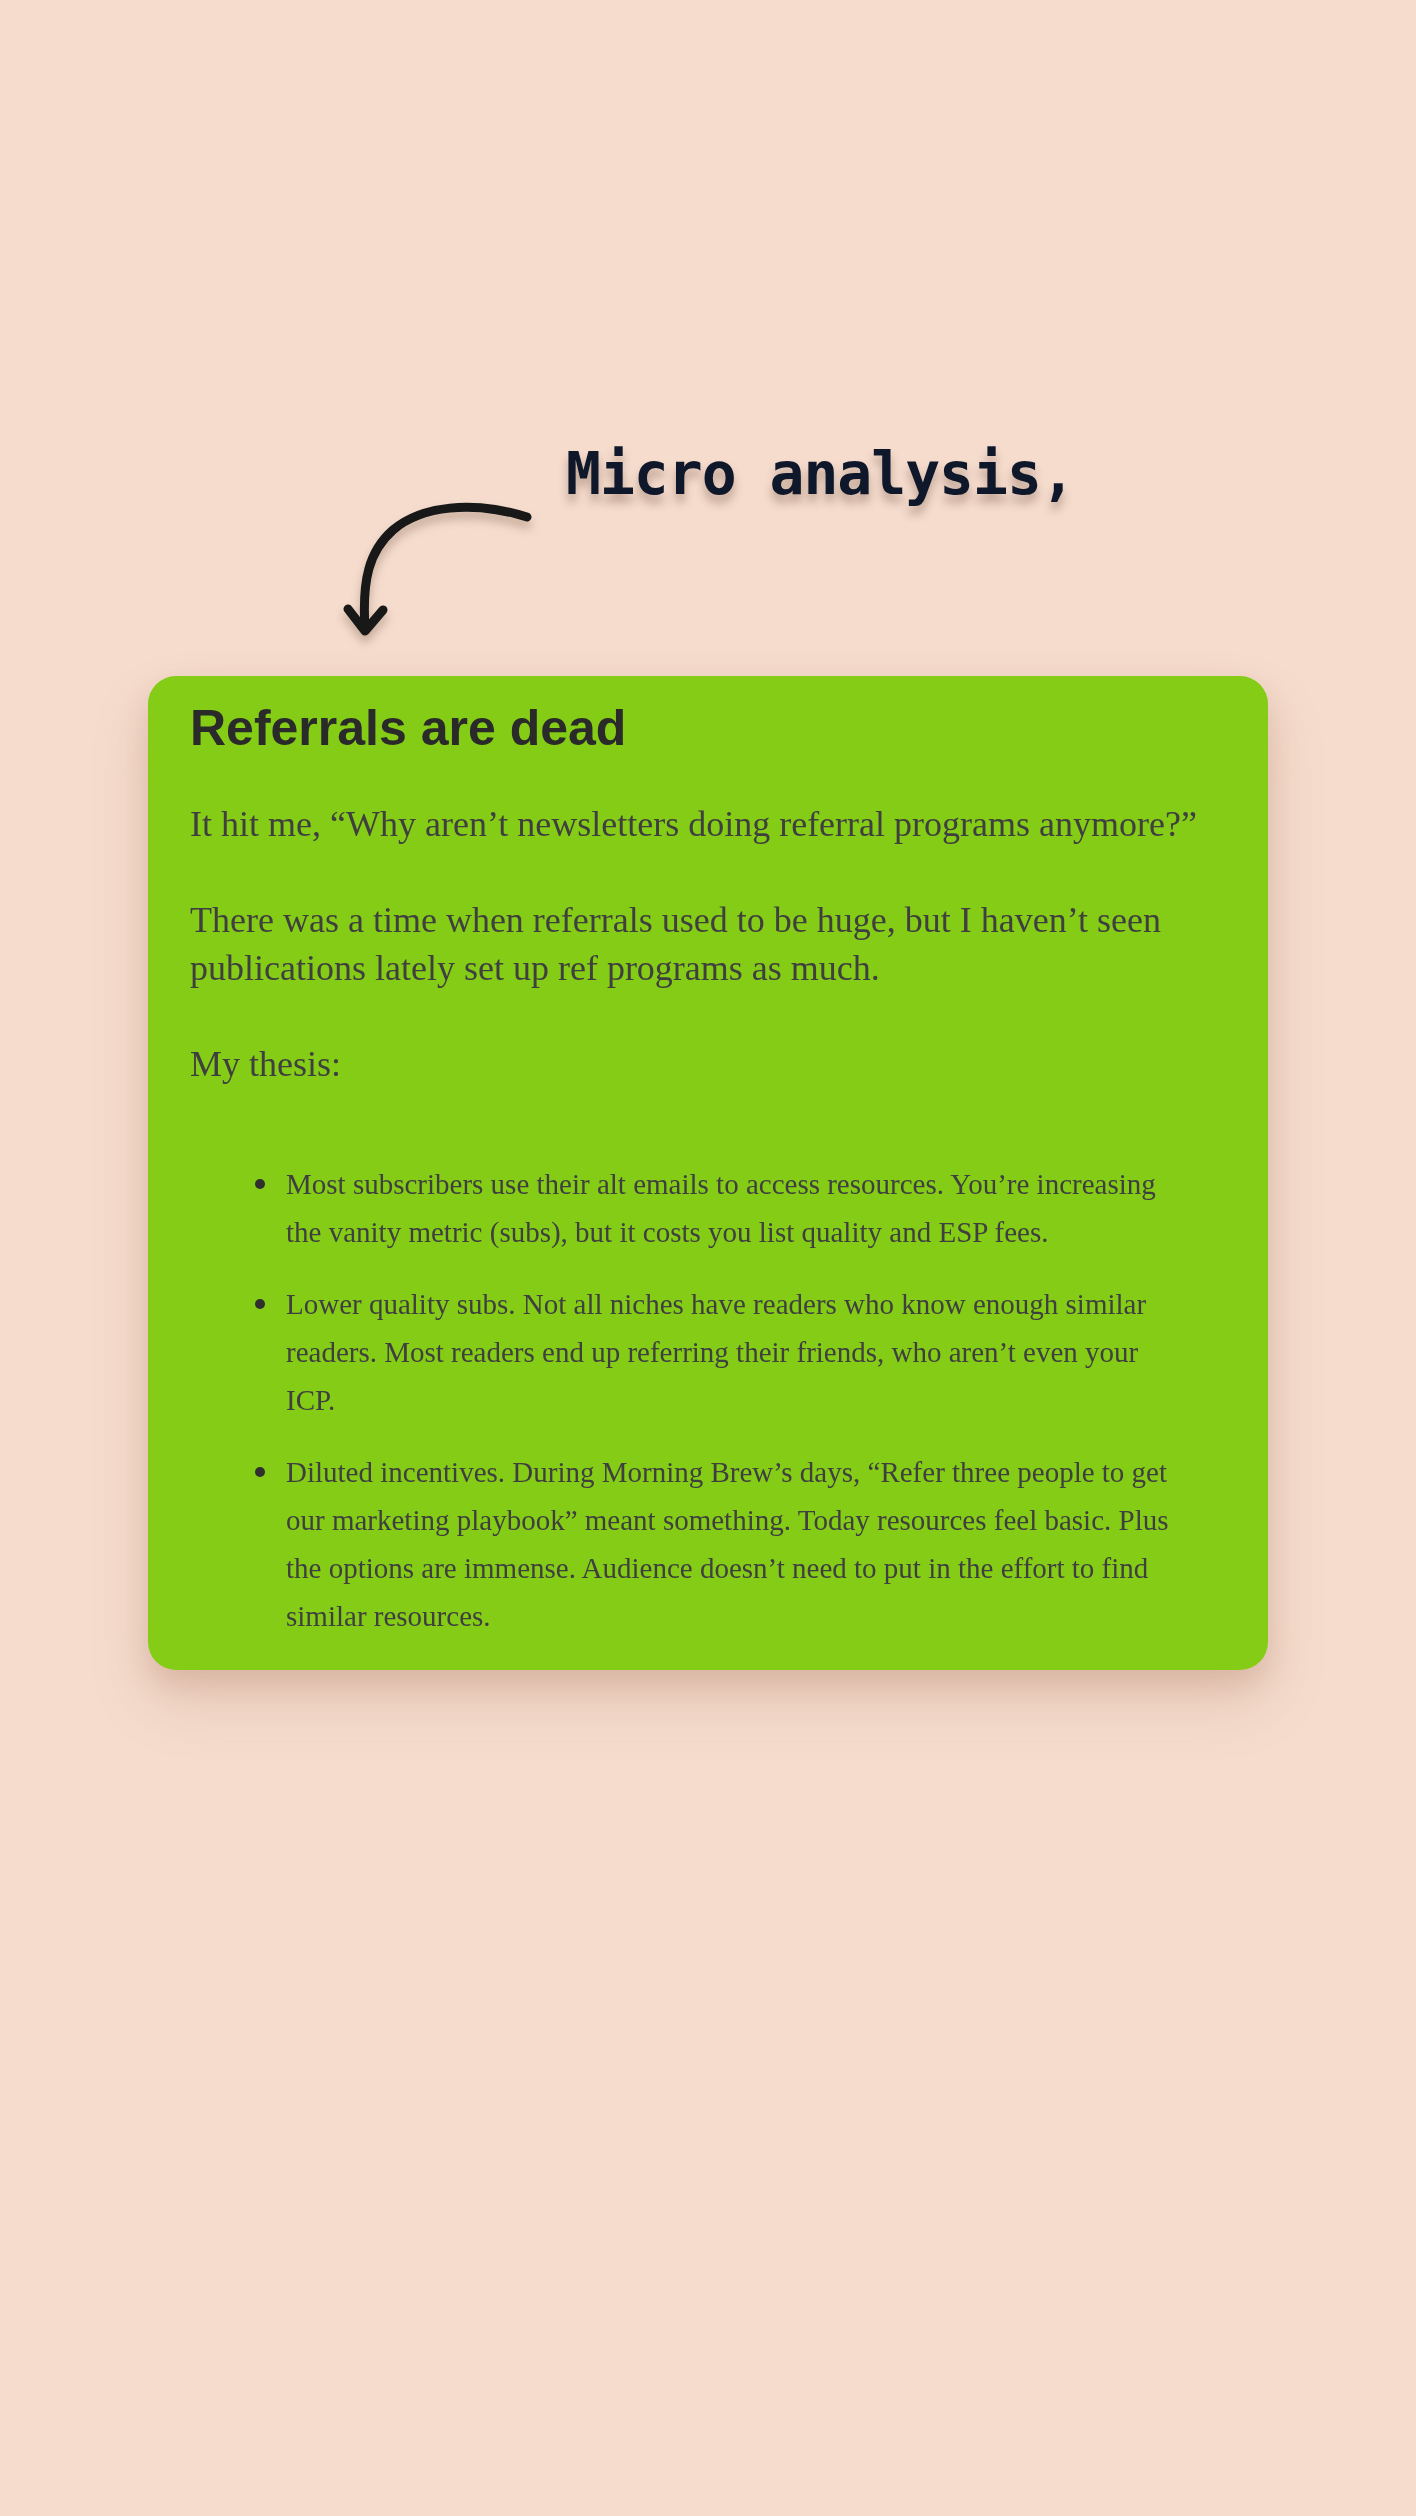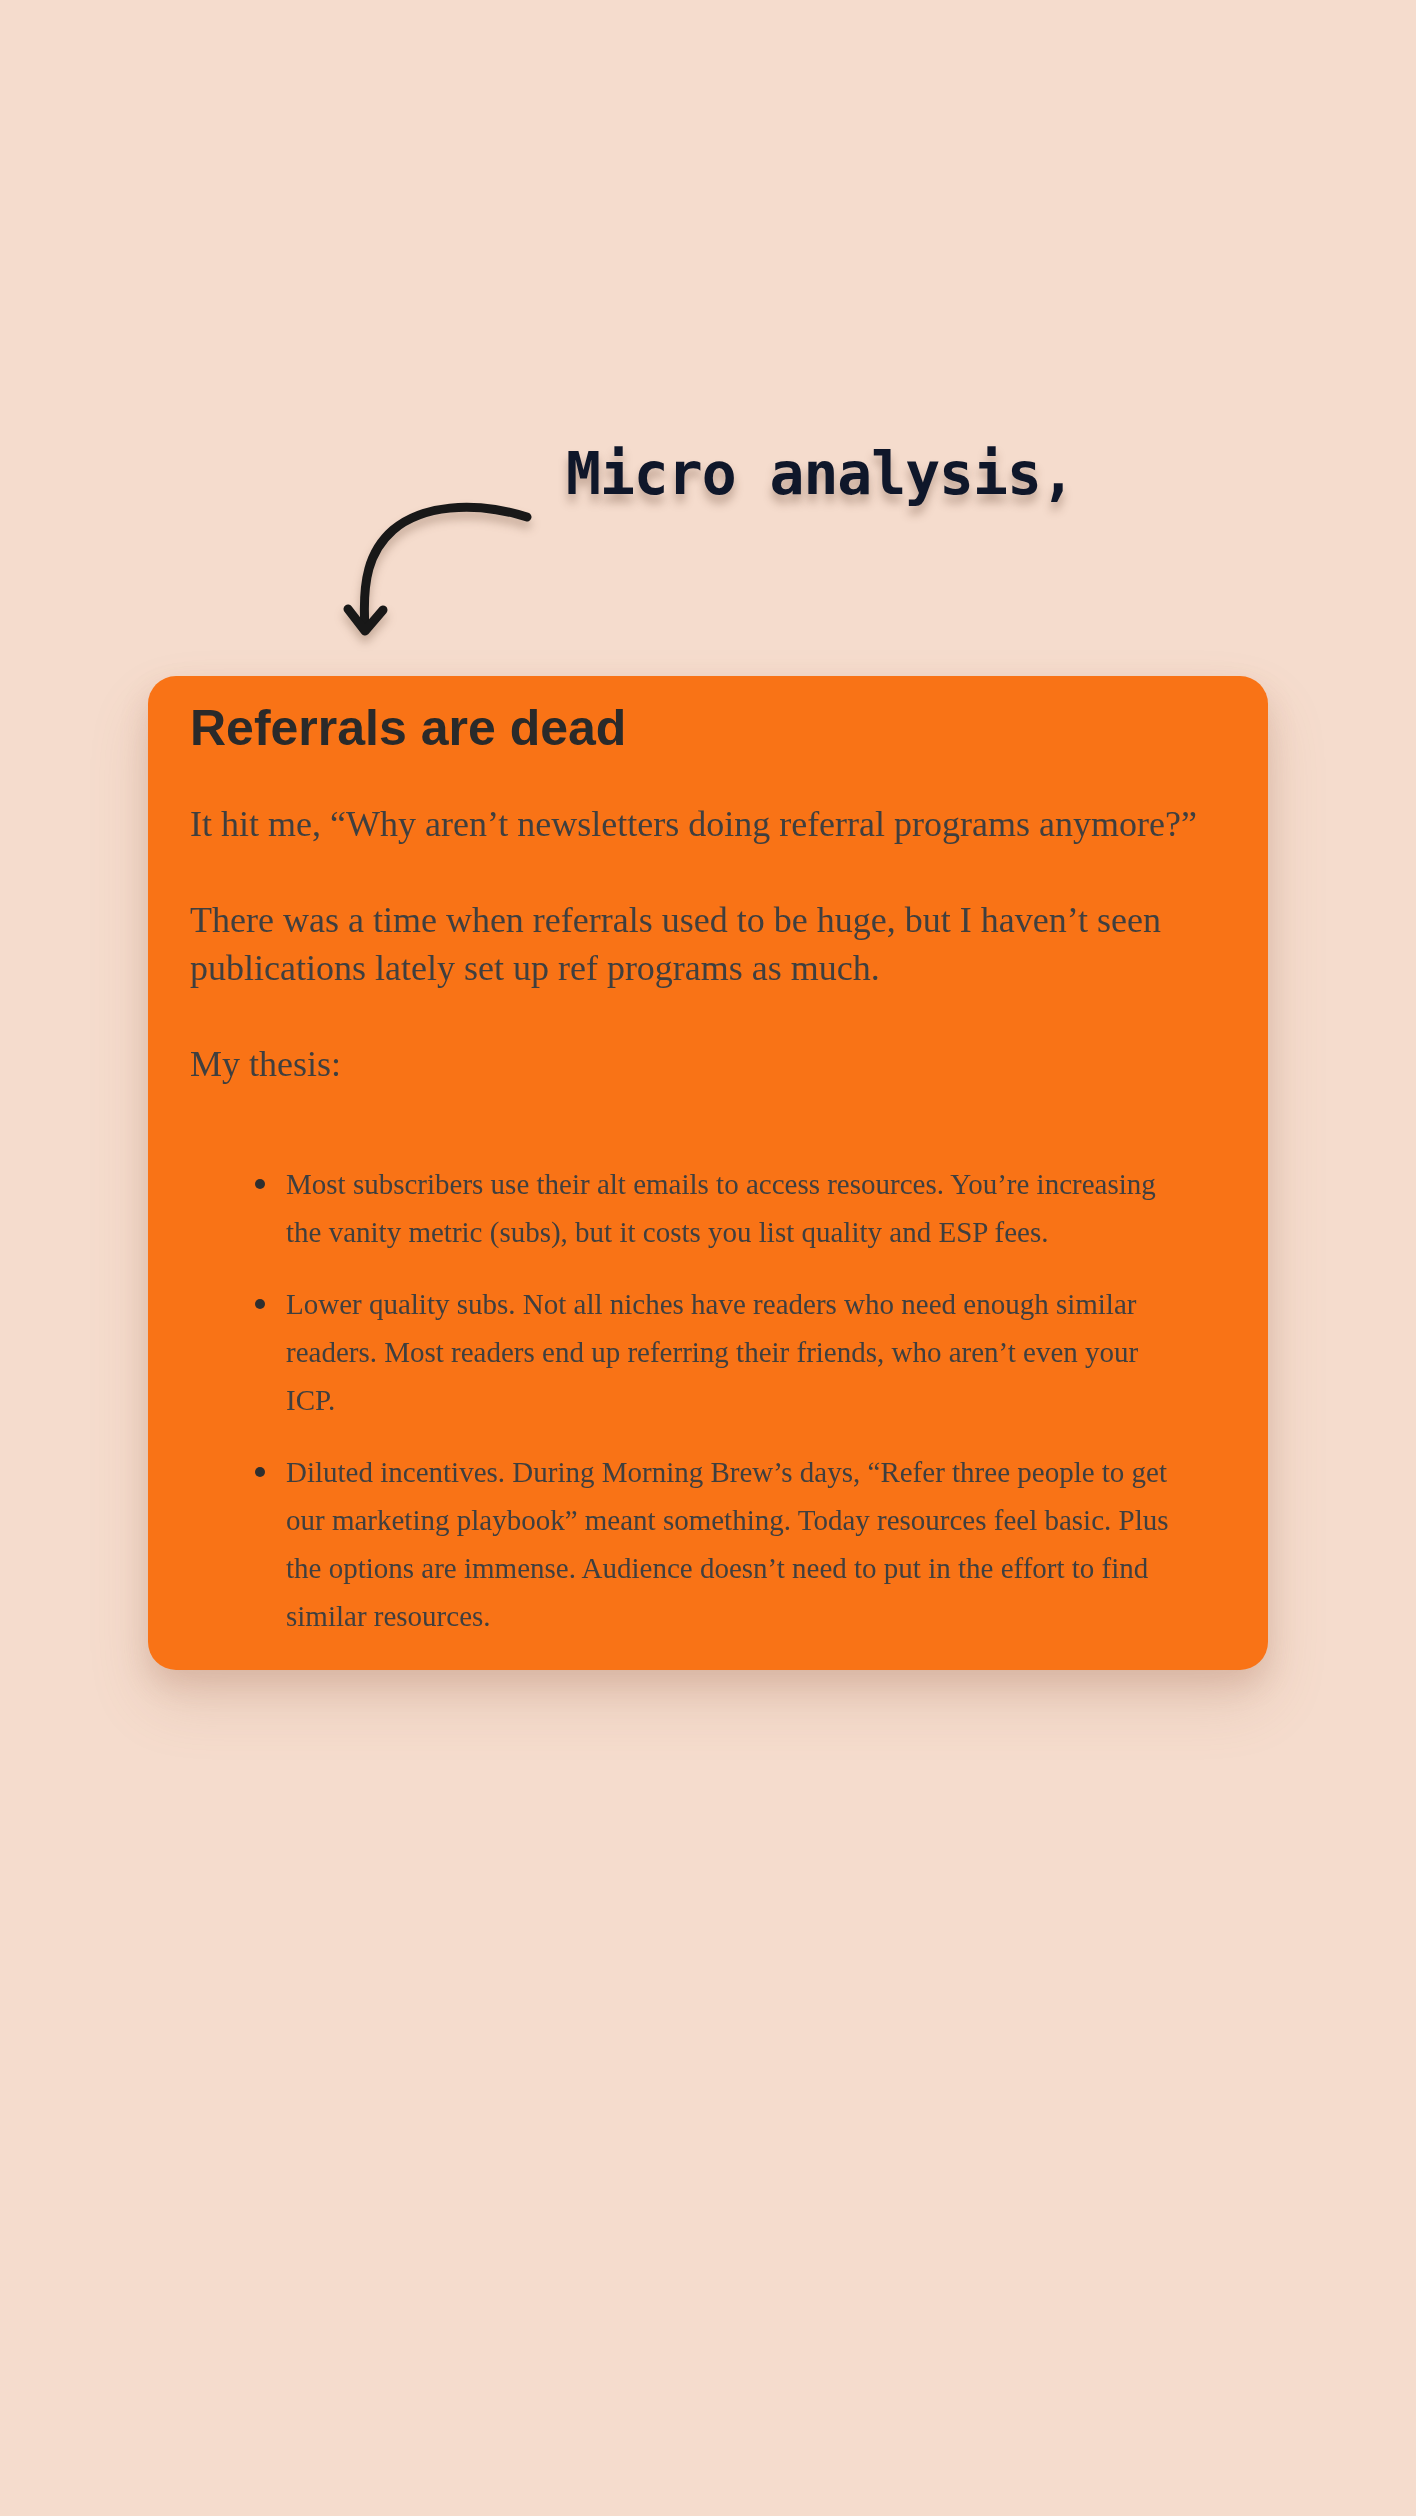--- a/index.html
+++ b/index.html
@@ -42,21 +42,21 @@
     filter: drop-shadow(0 7px 5px rgba(90, 55, 38, 0.30));
   }
 
   
   .card {
     position: absolute;
     left: 148px;
     top: 676px;
     width: 1120px;
     box-sizing: border-box;
-    background: #f97316;
+    background: #84cc16;
     border-radius: 28px;
     padding: 22px 42px 30px 42px;
     box-shadow:
       0 14px 28px rgba(166, 110, 85, 0.22),
       0 32px 60px rgba(166, 110, 85, 0.18);
   }
   .card-title {
     font-family: "Liberation Sans", sans-serif;
     font-weight: 700;
     font-size: 50px;
@@ -117,18 +117,18 @@
 
   <div class="card">
     <h1 class="card-title">Referrals are dead</h1>
 
     <p>It hit me, “Why aren’t newsletters doing referral programs anymore?”</p>
     <p>There was a time when referrals used to be huge, but I haven’t seen publications lately set up ref programs as much.</p>
     <p>My thesis:</p>
 
     <ul>
       <li>Most subscribers use their alt emails to access resources. You’re increasing the vanity metric (subs), but it costs you list quality and ESP fees.</li>
-      <li>Lower quality subs. Not all niches have readers who need enough similar readers. Most readers end up referring their friends, who aren’t even your ICP.</li>
+      <li>Lower quality subs. Not all niches have readers who know enough similar readers. Most readers end up referring their friends, who aren’t even your ICP.</li>
       <li>Diluted incentives. During Morning Brew’s days, “Refer three people to get our marketing playbook” meant something. Today resources feel basic. Plus the options are immense. Audience doesn’t need to put in the effort to find similar resources.</li>
     </ul>
   </div>
 
 </div>
 
 </body></html>

